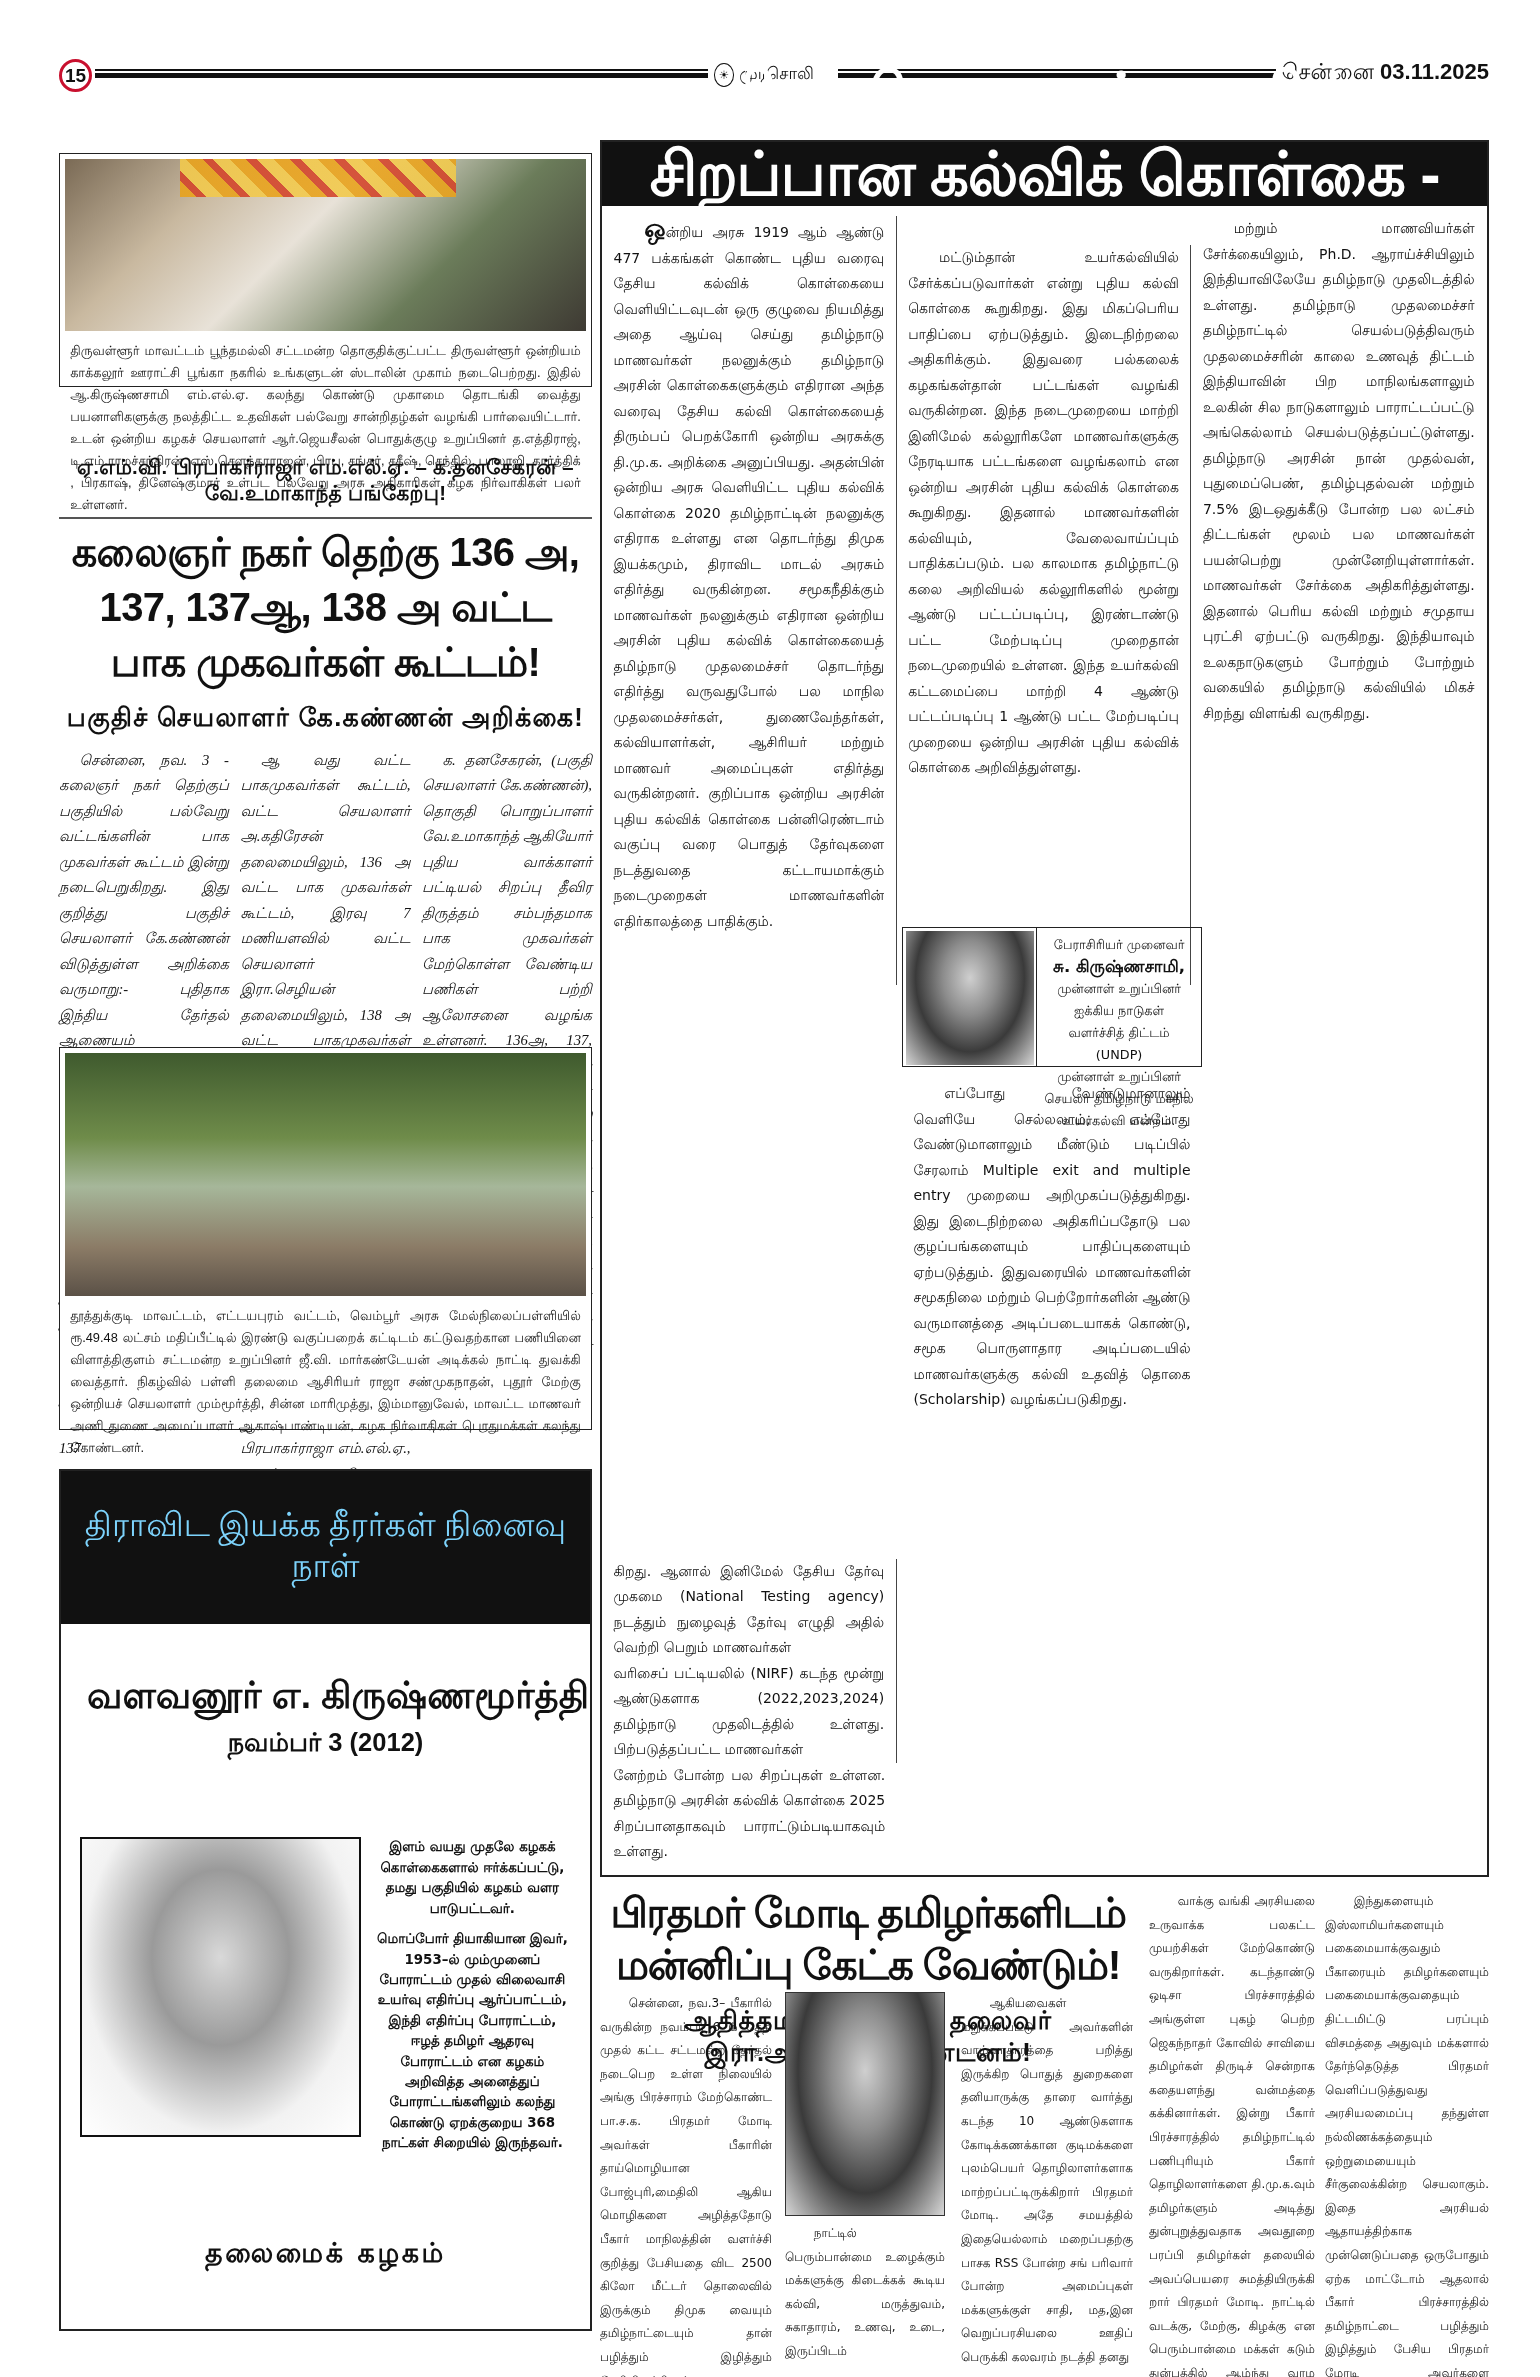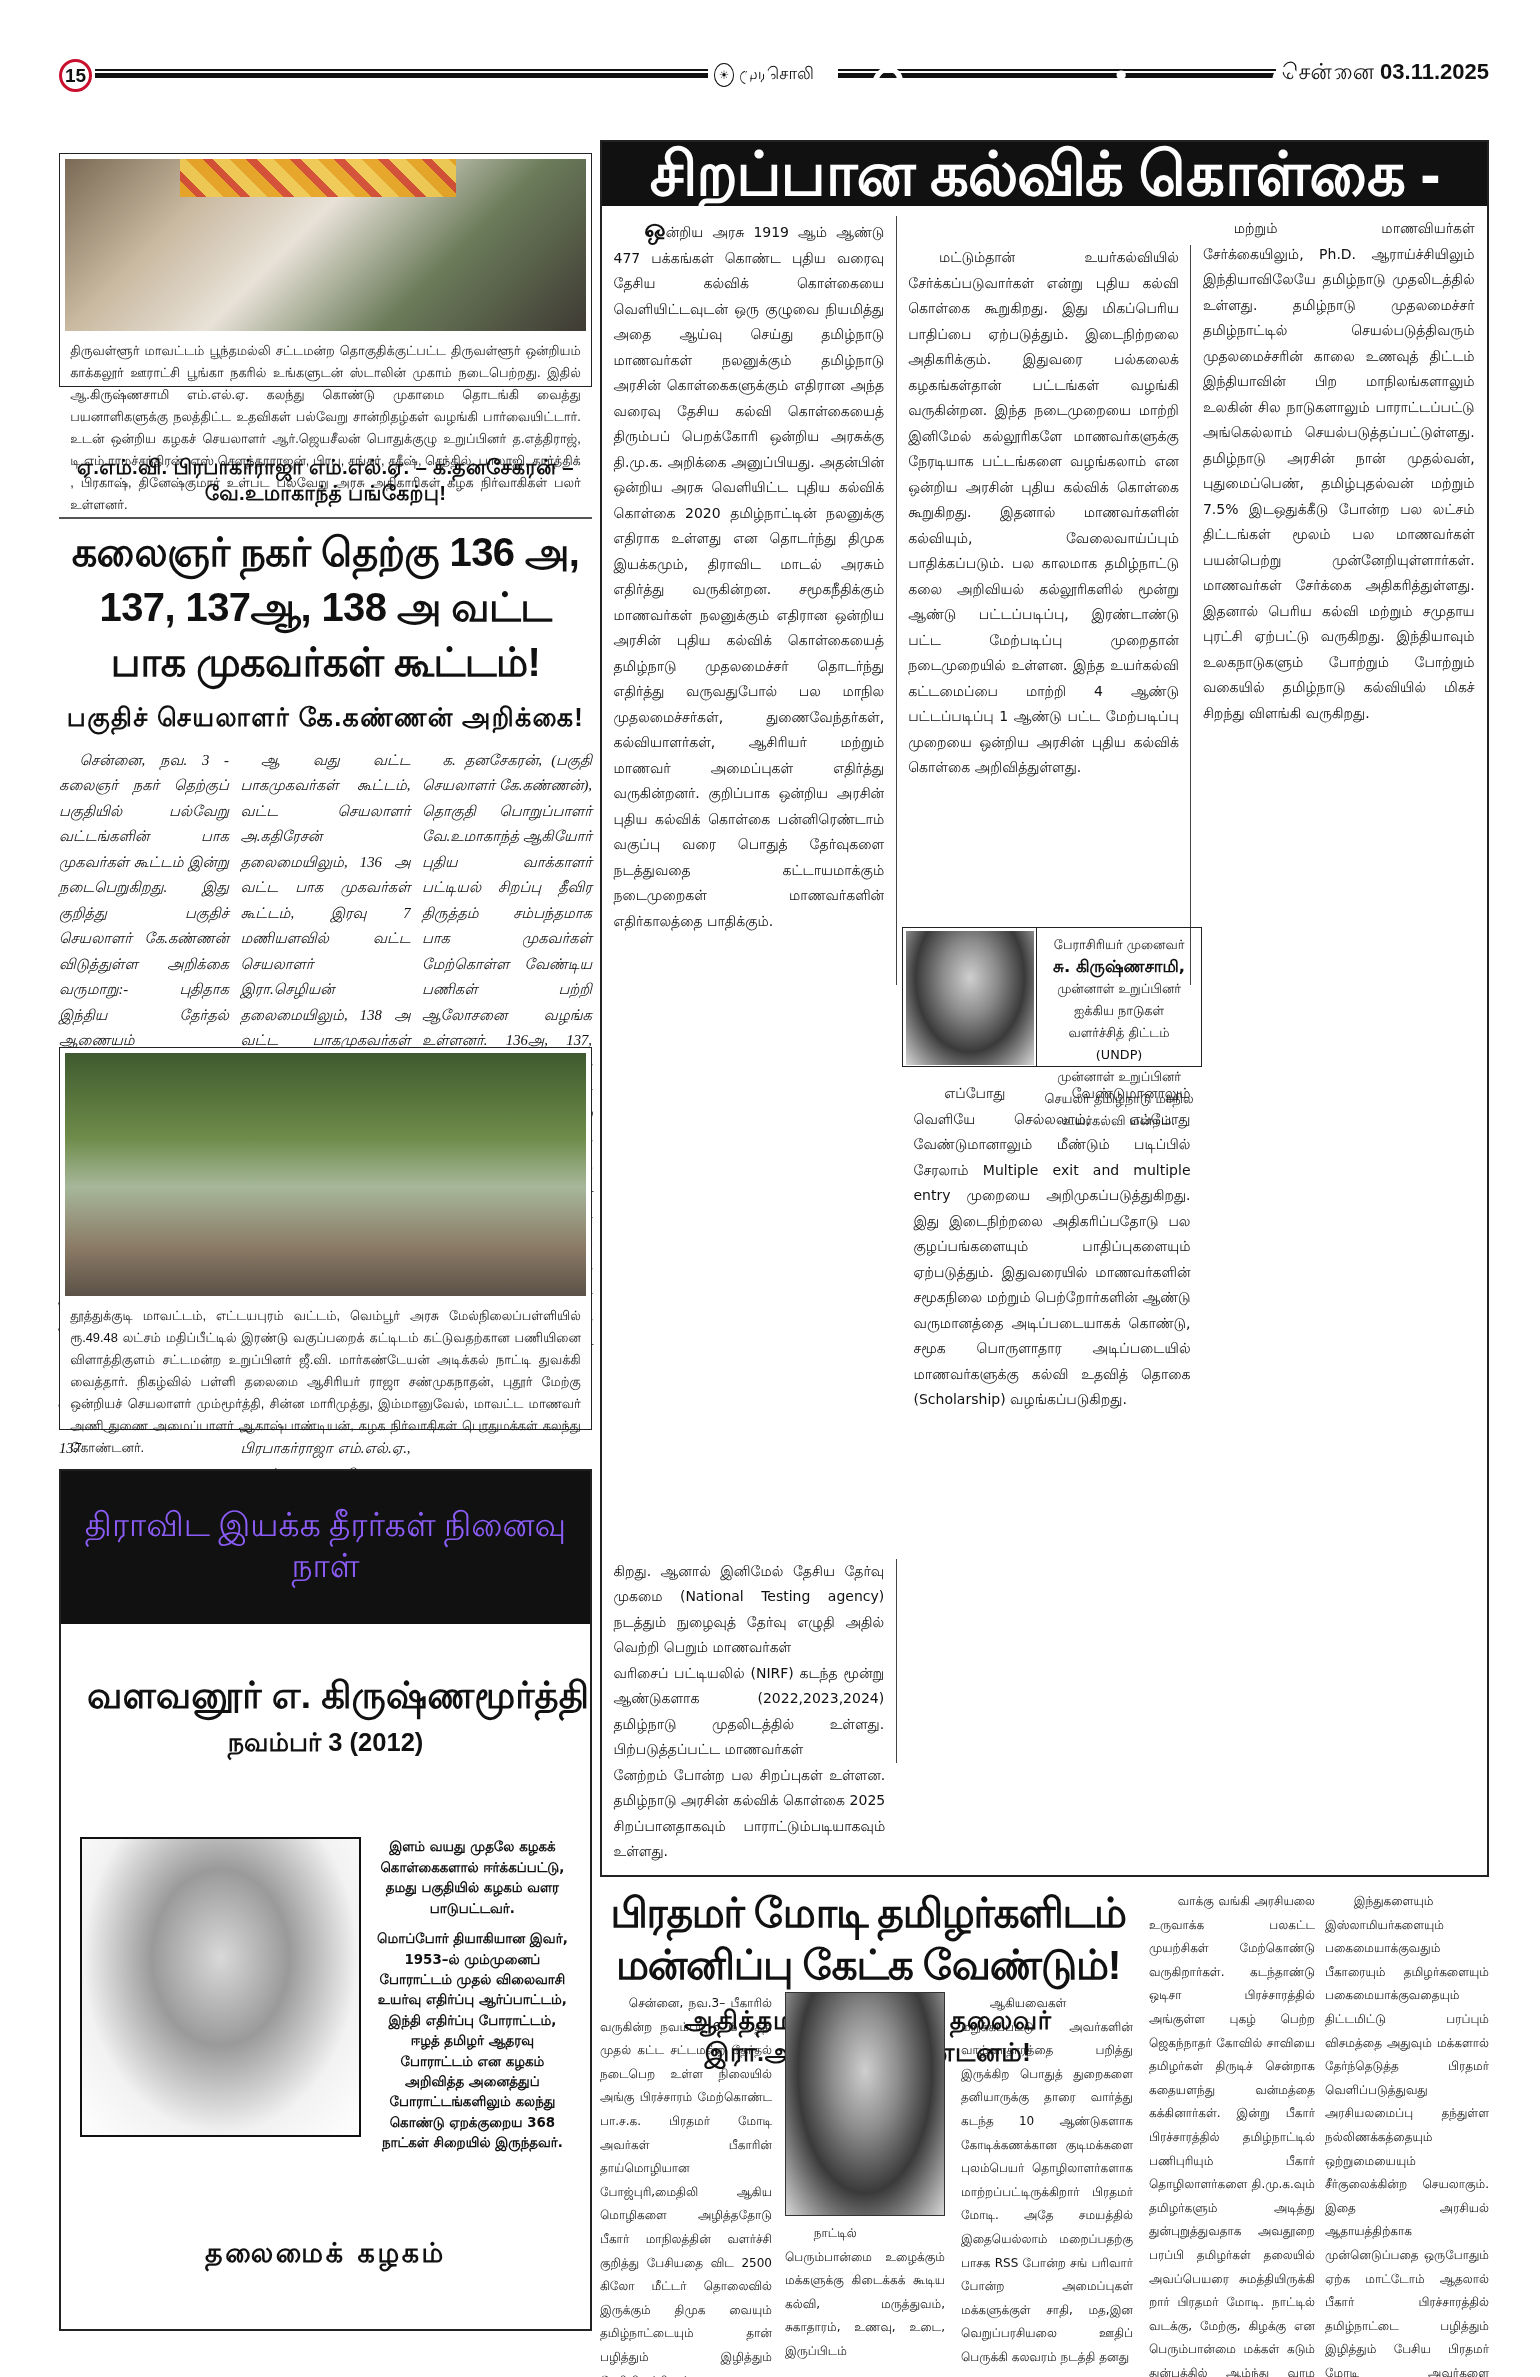--- a/index.html
+++ b/index.html
@@ -27,21 +27,21 @@
   .photo.portrait { background: radial-gradient(ellipse at 50% 40%, #d9d9d9 0%, #9a9a9a 35%, #f2f2f2 70%, #ffffff 100%); filter: grayscale(1); }
   .photo.person-bw { background: radial-gradient(ellipse at 50% 35%, #cfcfcf 0%, #8c8c8c 30%, #3a3a3a 60%, #d8d8d8 100%); }
   .caption { font: 12.8px/22px "Liberation Sans", sans-serif; text-align: justify; padding: 3.8px 10.2px 6.4px; }
   .kicker { font: bold 20.4px "Liberation Sans", sans-serif; text-align:center; letter-spacing: 0.3px; }
   .hline { height: 1.9px; background:#555; }
   .big-head { font: bold 40px/55px "Liberation Sans", sans-serif; text-align:center; letter-spacing:-0.6px; }
   .sub-head { font: bold 25.5px "Liberation Sans", sans-serif; text-align:center; letter-spacing: 1.3px; }
   .col { font: italic 14.7px/25.5px "Liberation Serif", serif; text-align: justify; }
   .col p { text-indent: 1.4em; }
   .black-banner { background:#111; color:#fff; }
-  .memorial-title { font: 33px "Liberation Serif", serif; text-align:center; color:#8b5cf6; }
+  .memorial-title { font: 33px "Liberation Serif", serif; text-align:center; color:#7dd3fc; }
   .mem-name { font: bold 37px "Liberation Sans", sans-serif; text-align:center;padding-left:25px; }
   .mem-date { font: bold 25.5px "Liberation Sans", sans-serif; text-align:center; }
   .mem-text { font: bold 13.4px/20.4px "DejaVu Sans", sans-serif; text-align:center; }
   .mem-text p { margin-bottom: 10.2px; }
   .mem-sign { font: bold 27px/37px "DejaVu Serif", serif; text-align:center; letter-spacing: 2.6px; }
 
   
   .main-banner { font: bold 61px "Liberation Sans", sans-serif; color:#fff; text-align:center; letter-spacing:-1.3px; display:flex; align-items:center; justify-content:center; }
   .article-cols { display:flex; }
   .acol { font: 14px/25.5px "DejaVu Sans", sans-serif; text-align: justify; padding: 0 11.5px; border-right: 1.3px solid #444; }

